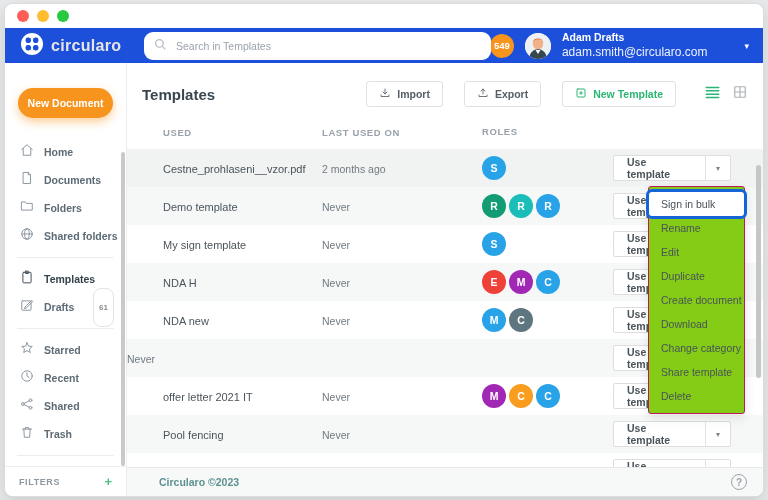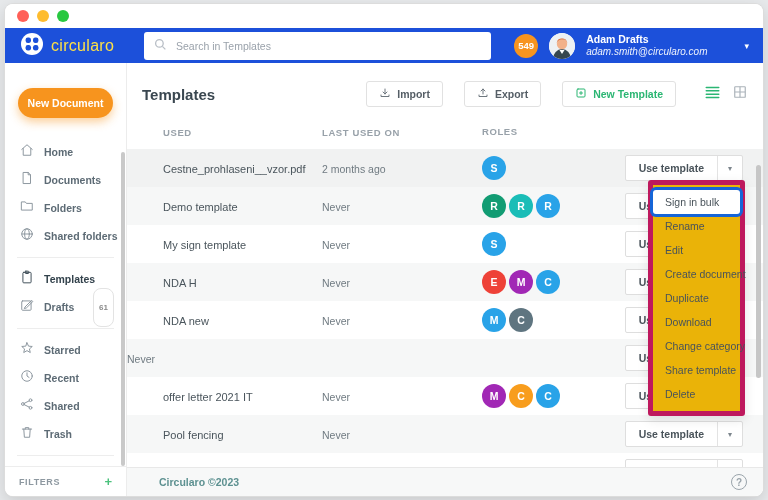--- a/index.html
+++ b/index.html
@@ -11,32 +11,32 @@
             display:flex; flex-direction:column; }
 
   
   .titlebar { height:24px; background:#fff; display:flex; align-items:center; padding-left:12px; gap:8px; flex:0 0 auto; }
   .tl-dot { width:12px; height:12px; border-radius:50%; }
   .tl-red { background:#ff5f57; } .tl-yellow { background:#febc2e; } .tl-green { background:#28c840; }
 
   
   .appbar { height:35px; background:#1c50da; display:flex; align-items:center; position:relative; flex:0 0 auto; }
   .brand { display:flex; align-items:center; gap:8px; padding-left:16px; width:130px; }
-  .brand-name { color:#fde047; font-size:16px; font-weight:400; letter-spacing:.3px; }
-  .searchbox { position:absolute; left:139px; top:4px; width:347px; height:28px; background:#fff; border-radius:3px;
+  .brand-name { color:#e5e5e5; font-size:16px; font-weight:700; letter-spacing:.3px; }
+  .searchbox { position:absolute; left:139px; top:4px; width:347px; height:28px; background:#fff; border-radius:9px;
                display:flex; align-items:center; padding:0 10px; gap:9px; }
   .searchbox input { border:none; outline:none; flex:1; font-size:10.5px; color:#555; font-family:"Liberation Sans",sans-serif; }
   .searchbox input::placeholder { color:#9aa2ab; }
   .appbar-right { margin-left:auto; display:flex; align-items:center; gap:11px; padding-right:14px; }
   .notif-badge { min-width:24px; height:24px; border-radius:12px; background:#f7941e; color:#fff; font-size:9.5px;
                  font-weight:700; display:flex; align-items:center; justify-content:center; padding:0 4px; }
   .avatar { width:26px; height:26px; border-radius:50%; background:#fff; overflow:hidden; flex:0 0 auto; }
   .user-texts { color:#fff; line-height:1.25; }
   .user-name { font-size:10.5px; font-weight:700; }
-  .user-email { font-size:10px; opacity:.92;font-style:italic; }
+  .user-email { font-size:12px; opacity:.92; }
   .appbar-caret { color:#fff; font-size:9px; margin-left:26px; }
 
   
   .bodyrow { flex:1; display:flex; min-height:0; }
 
   
   .sidebar { width:122px; background:#fff; border-right:1px solid #ececec; position:relative;
              display:flex; flex-direction:column; flex:0 0 auto; }
   .newdoc-btn { margin:25px 13px 12px 13px; height:30px; border-radius:15px; background:#f7941e; color:#fff;
                 font-size:10.5px; font-weight:700; border:none; cursor:pointer;
@@ -64,21 +64,21 @@
             background:#fff; padding:0 12px; font-size:10.5px; color:#555e66; font-weight:600; cursor:pointer;
             font-family:"Liberation Sans",sans-serif; }
   .tb-btn.green { color:#2bb673; }
   .view-toggles { display:flex; align-items:center; gap:13px; margin-left:8px; }
 
   
   .table-head { height:36px; display:flex; align-items:center; flex:0 0 auto; }
   .col-name { padding-left:36px; width:195px; flex:0 0 auto; }
   .col-used { width:160px; flex:0 0 auto; }
   .col-roles { flex:1; display:flex; align-items:center; gap:3px; }
-  .col-action { width:150px; flex:0 0 auto; display:flex; justify-content:flex-end; padding-right:20px; }
+  .col-action { width:150px; flex:0 0 auto; display:flex; justify-content:flex-end; padding-right:32px; }
   .th { font-size:9.5px; font-weight:700; color:#98a1a9; letter-spacing:.6px; }
   .rows { flex:0 0 auto; }
   .trow { height:38px; display:flex; align-items:center; background:#fff; }
   .trow.zebra { background:#f6f7f7; }
   .trow.active { background:#f1f2f2; }
   .cell-name { font-size:11px; color:#4a555c; font-weight:400; }
   .cell-used { font-size:10.5px; color:#707b82; }
   .role-badge { width:24px; height:24px; border-radius:50%; color:#fff; font-size:10.5px; font-weight:700;
                 display:flex; align-items:center; justify-content:center; }
   .use-btn { height:26px; display:flex; align-items:stretch; border:1px solid #dedede; border-radius:2px; background:#fff; cursor:pointer; }
@@ -90,21 +90,21 @@
   .partial-row .use-btn { margin-top:6px; }
 
   
   .main-footer { margin-top:auto; height:29px; background:#f7f8f8; border-top:1px solid #e8e8e8; display:flex;
                  align-items:center; padding:0 16px; flex:0 0 auto; }
   .copyright { font-size:10.5px; color:#5d9191; font-weight:600;margin-left:16px; }
   .help-circle { margin-left:auto; width:16px; height:16px; border:1.4px solid #9aa4ab; border-radius:50%;
                  color:#9aa4ab; font-size:10px; font-weight:700; display:flex; align-items:center; justify-content:center; cursor:pointer; }
 
   
-  .dropdown { position:absolute; right:18px; top:117px; width:97px; background:#eab308; border:5px solid #be185d;
+  .dropdown { position:absolute; right:18px; top:123px; width:97px; background:#84cc16; border:1px solid #be185d;
               border-radius:3px; box-shadow:0 4px 12px rgba(0,0,0,.10); padding:5px 0; z-index:6; }
   .menu-item { padding:6px 12px; font-size:10.5px; color:#49535a; cursor:pointer; white-space:nowrap; }
   .menu-item.highlighted { box-shadow:0 0 0 3px #1565d8; border-radius:3px; position:relative; z-index:2; background:#fff; }
 
   .main-scrollbar { position:absolute; right:2px; top:102px; width:5px; height:213px; background:#c6c6c6; border-radius:3px; z-index:7; }
 </style>
 </head>
 <body>
 
 <div class="window">
@@ -425,22 +425,22 @@
 
       <div class="main-footer">
         <span class="copyright">Circularo ©2023</span>
         <span class="help-circle">?</span>
       </div>
 
       <div class="dropdown" id="action-menu">
           <div class="menu-item highlighted">Sign in bulk</div>
           <div class="menu-item">Rename</div>
           <div class="menu-item">Edit</div>
+          <div class="menu-item">Duplicate</div>
           <div class="menu-item">Create document</div>
-          <div class="menu-item">Duplicate</div>
           <div class="menu-item">Download</div>
           <div class="menu-item">Change category</div>
           <div class="menu-item">Share template</div>
           <div class="menu-item">Delete</div>
         </div>
       <div class="main-scrollbar"></div>
     </div>
   </div>
 </div>
 

